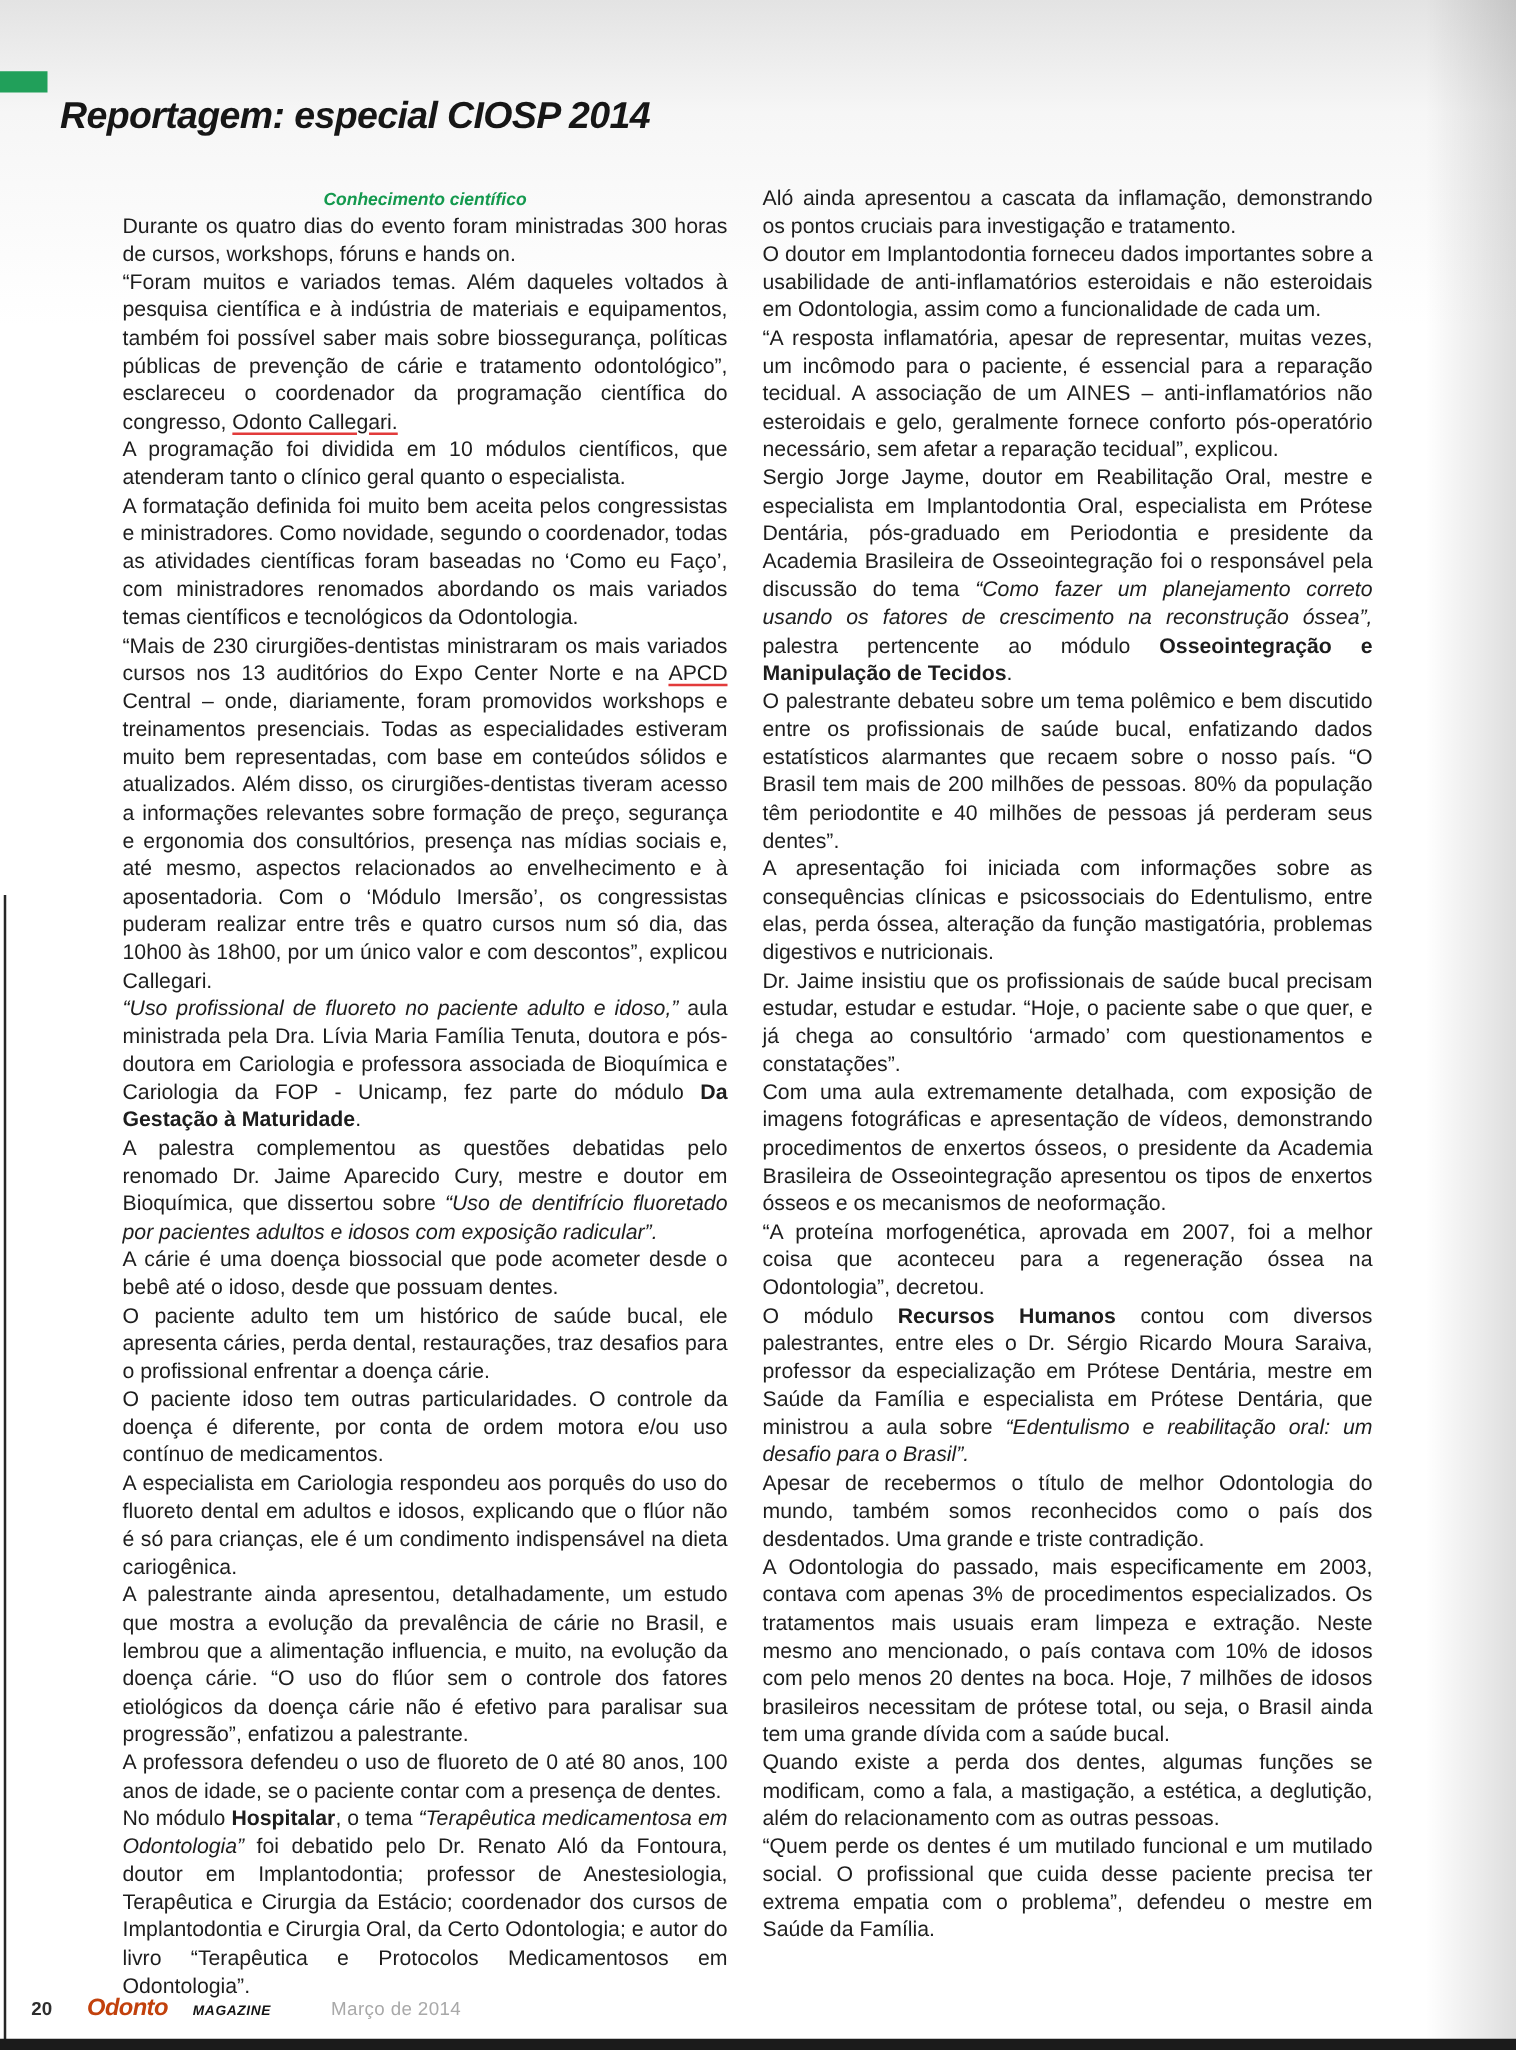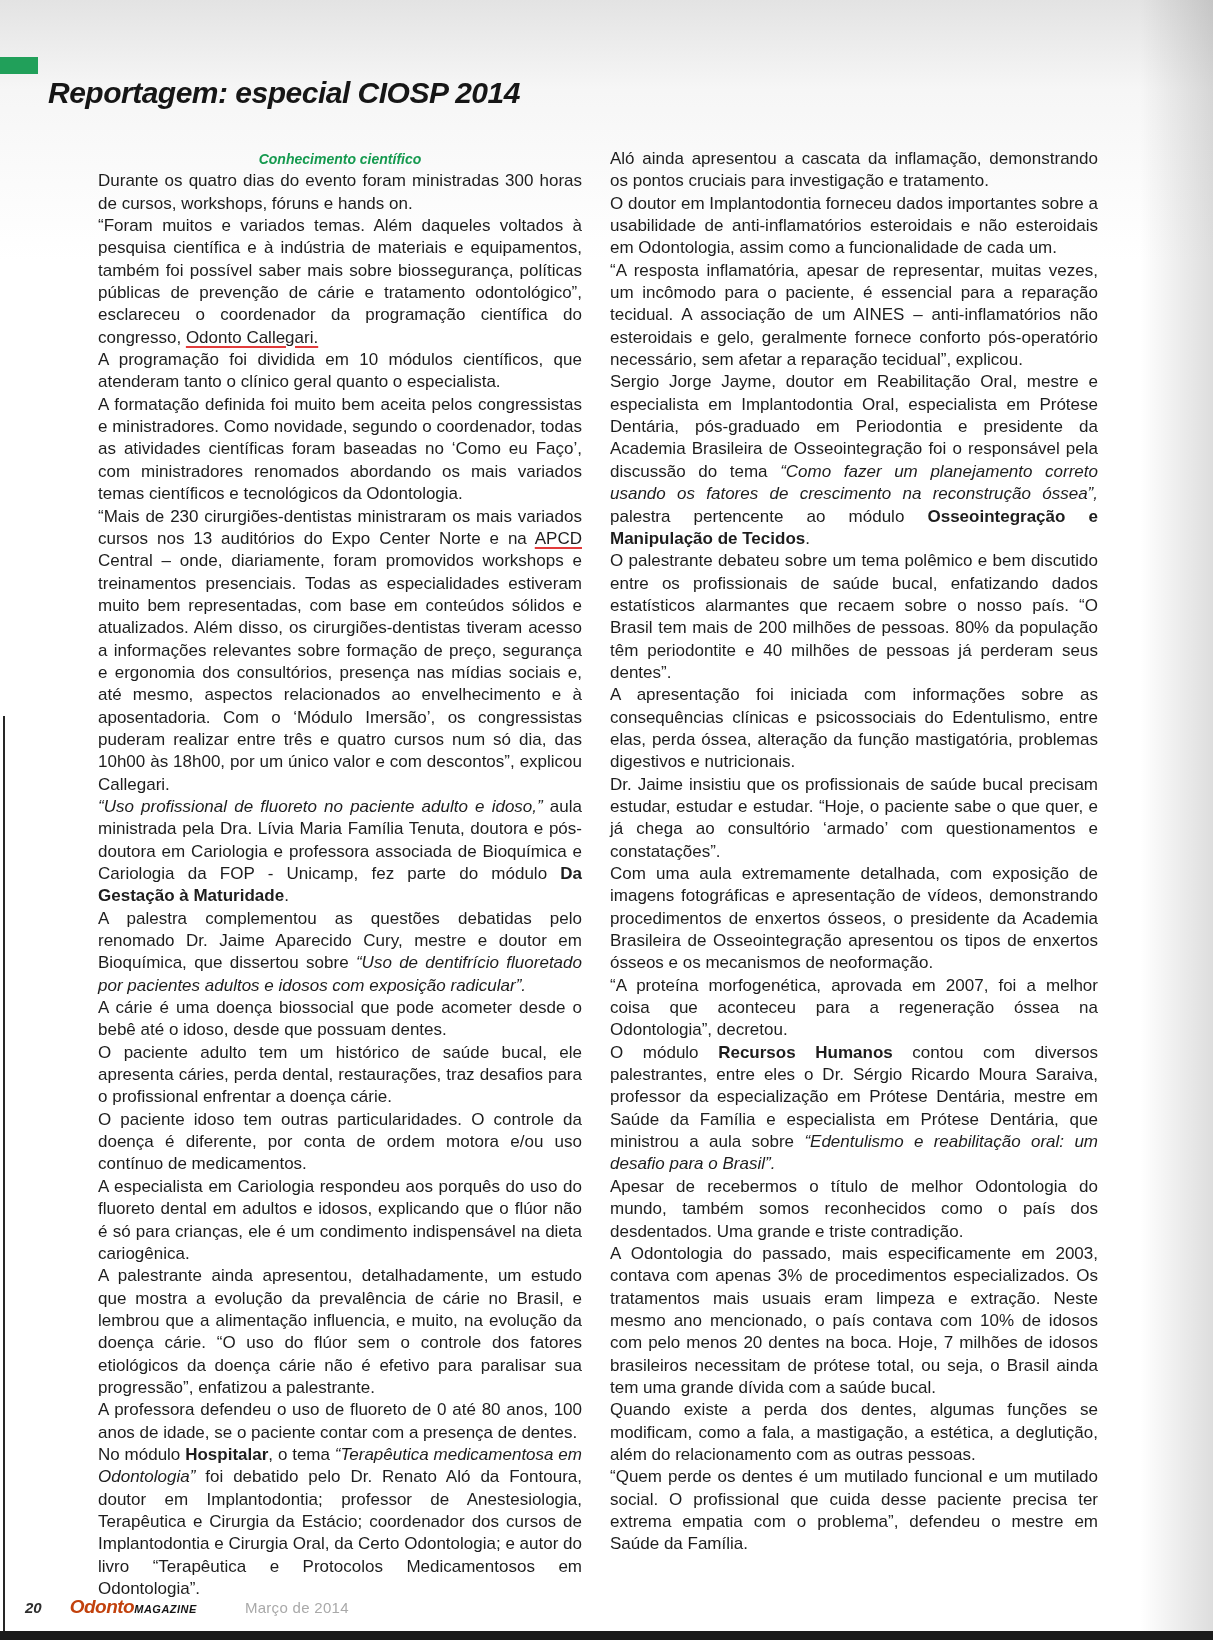--- a/index.html
+++ b/index.html
@@ -59,30 +59,30 @@
   .page-edge-line{
     position:absolute;left:3px;top:716px;width:2px;height:916px;
     background:#262626;
   }
   .footer{
     position:absolute;left:25px;top:1596px;
     display:flex;align-items:baseline;
     white-space:nowrap;
   }
   .footer .page-number{
-    font-size:15px;font-weight:700;font-style:italic;color:#2e2e2e;
+    font-size:15px;font-weight:700;color:#2e2e2e;
     margin-right:28px;
   }
   .footer .magazine-name{
     font-size:19px;font-weight:700;font-style:italic;color:#c2410c;
     letter-spacing:-0.5px;
   }
   .footer .magazine-suffix{
     font-size:11px;font-weight:700;font-style:italic;color:#141414;
-    letter-spacing:0.5px;margin-left:0;margin-right:48px;
+    letter-spacing:0.5px;margin-left:20px;margin-right:48px;
   }
   .footer .issue-date{
     font-size:15px;color:#a9a9a9;letter-spacing:0.3px;
   }
   .bottom-bar{
     position:absolute;left:0;bottom:0;width:1213px;height:9px;
     background:#1b1b1b;
   }
 </style>
 </head>

